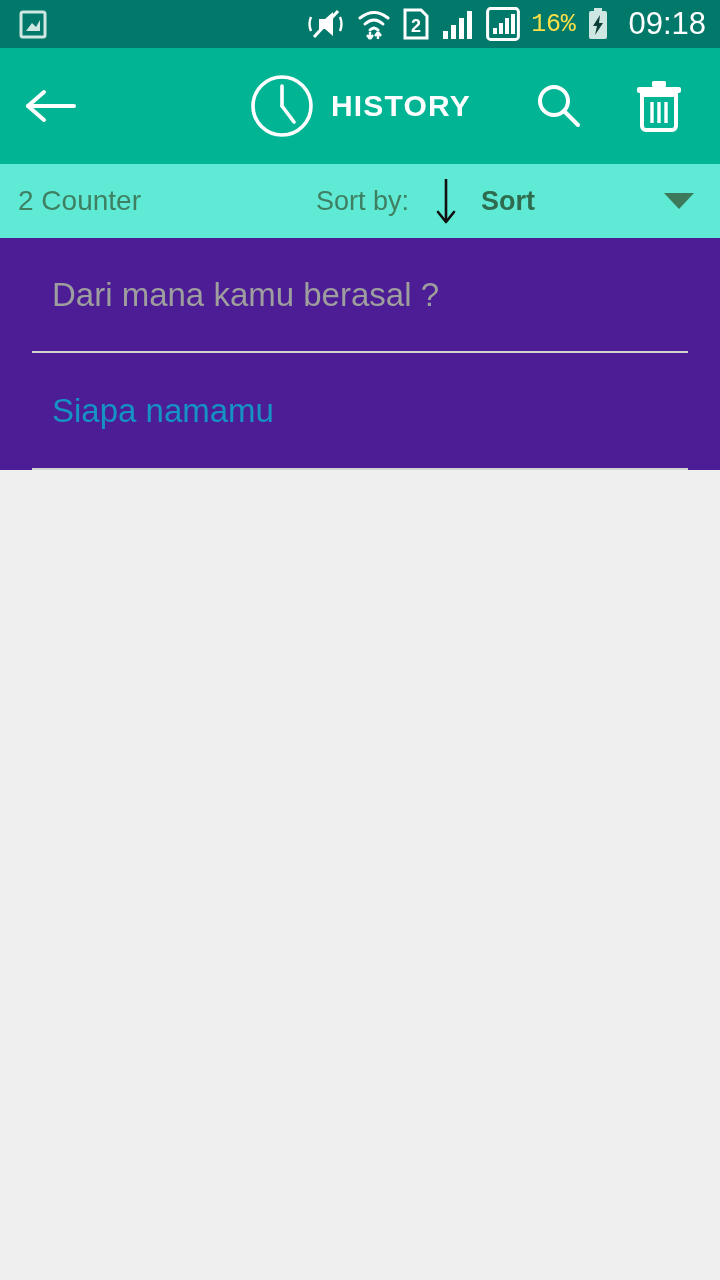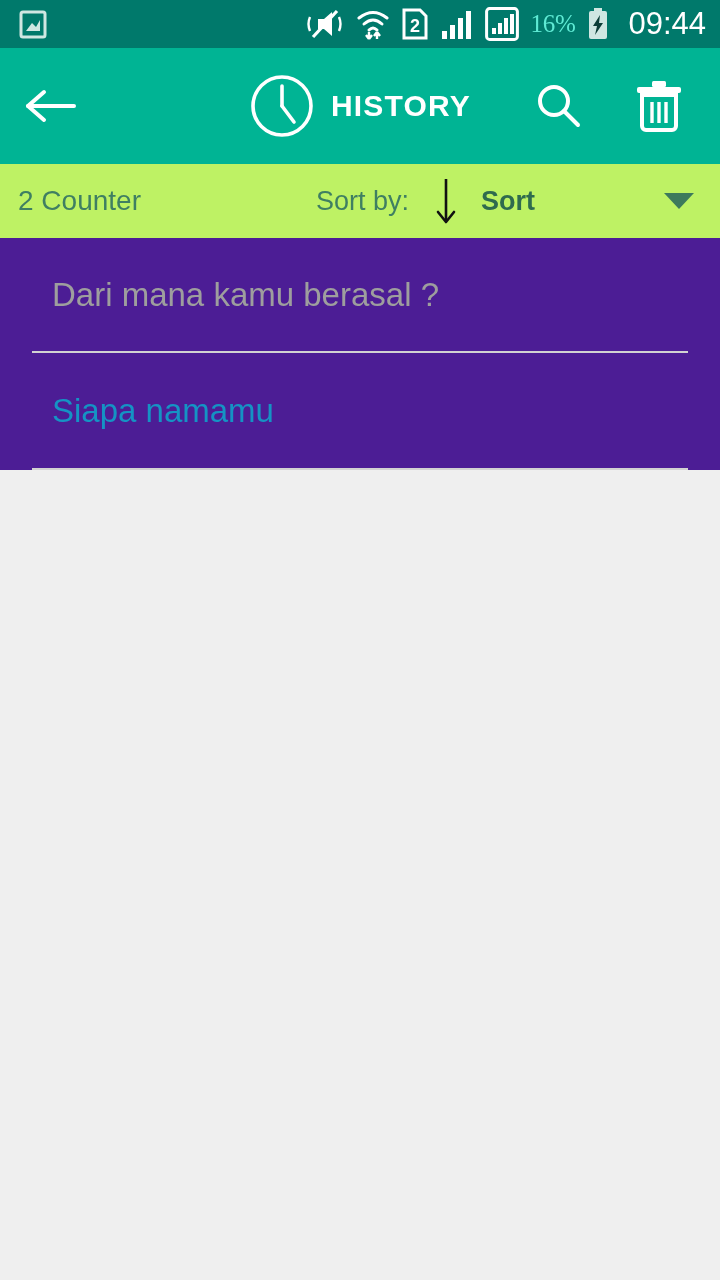--- a/index.html
+++ b/index.html
@@ -34,24 +34,24 @@
     display: flex;
     align-items: center;
     gap: 11px;
     flex: 0 0 auto;
   }
   .sb-icon {
     display: block;
     line-height: 0;
   }
   .battery-pct {
-    color: #5eead4;
+    color: #fde047;
     font-size: 25px;
     letter-spacing: -0.3px;
-    font-family: Liberation Serif, serif;
+    font-family: Liberation Mono, monospace;
   }
   .status-clock {
     color: #ffffff;
     font-size: 31px;
     letter-spacing: 0px;
     margin-left: 7px;
     font-family: "Liberation Sans", sans-serif;
   }
 
   
@@ -103,21 +103,21 @@
     width: 54px;
     height: 54px;
     display: flex;
     align-items: center;
     justify-content: center;
   }
 
   
   .sort-bar {
     height: 74px;
-    background: #bef264;
+    background: #5eead4;
     display: flex;
     align-items: center;
     box-sizing: border-box;
     padding: 0 24px 0 18px;
     position: relative;
   }
   .counter-label {
     color: #3f7f62;
     font-size: 28px;
     font-family: "Liberation Sans", sans-serif;
@@ -257,21 +257,21 @@
     <span class="battery-pct">16%</span>
 
     <span class="sb-icon">
       <svg width="24" height="34" viewBox="0 0 24 34">
         <rect x="8" y="1" width="8" height="3" fill="#cfe7e2"></rect>
         <rect x="3" y="4" width="18" height="28" rx="2" fill="#cfe7e2"></rect>
         <path d="M14 8 L7 19 L11 19 L9 28 L17 16 L13 16 Z" fill="#0c3e38"></path>
       </svg>
     </span>
 
-    <span class="status-clock">09:44</span>
+    <span class="status-clock">09:18</span>
   </div>
 </div>
 
 <div class="app-bar">
 
   <div class="back-btn">
     <svg width="56" height="40" viewBox="0 0 56 40">
       <line x1="52" y1="20" x2="6" y2="20" stroke="#ffffff" stroke-width="4" stroke-linecap="round"></line>
       <polyline points="22,6 6,20 22,34" fill="none" stroke="#ffffff" stroke-width="4" stroke-linecap="round" stroke-linejoin="round"></polyline>
     </svg>

